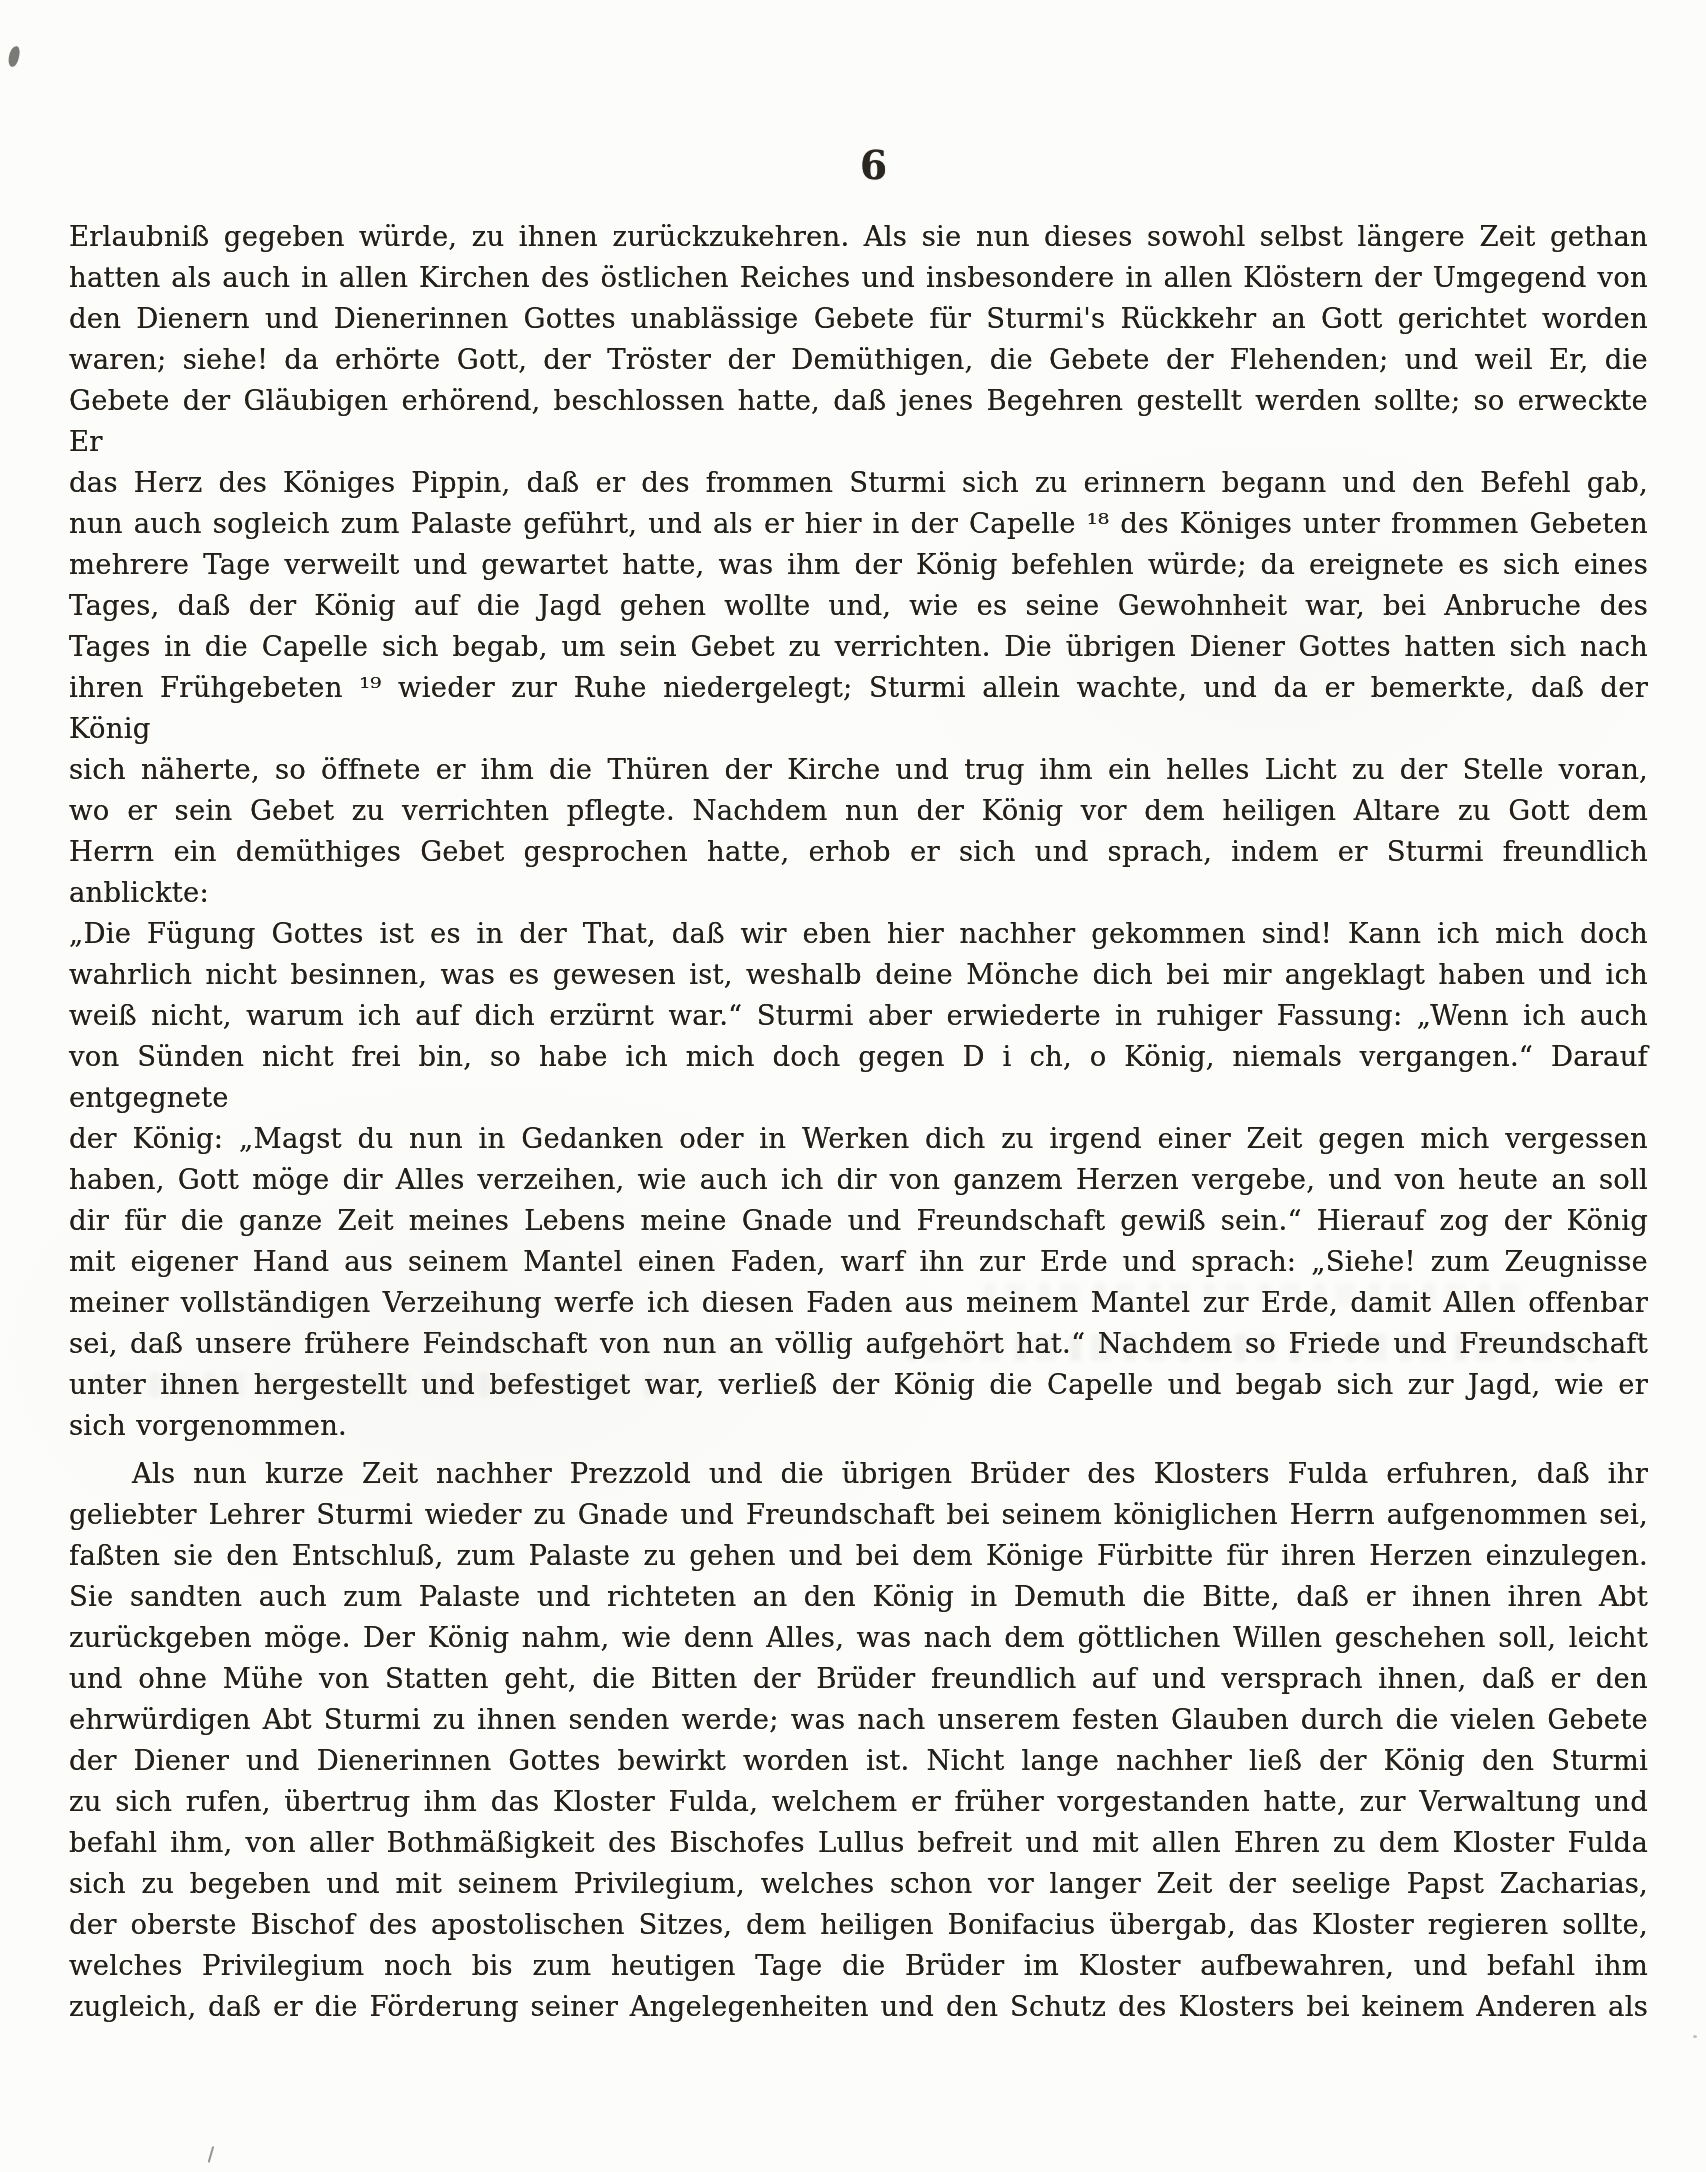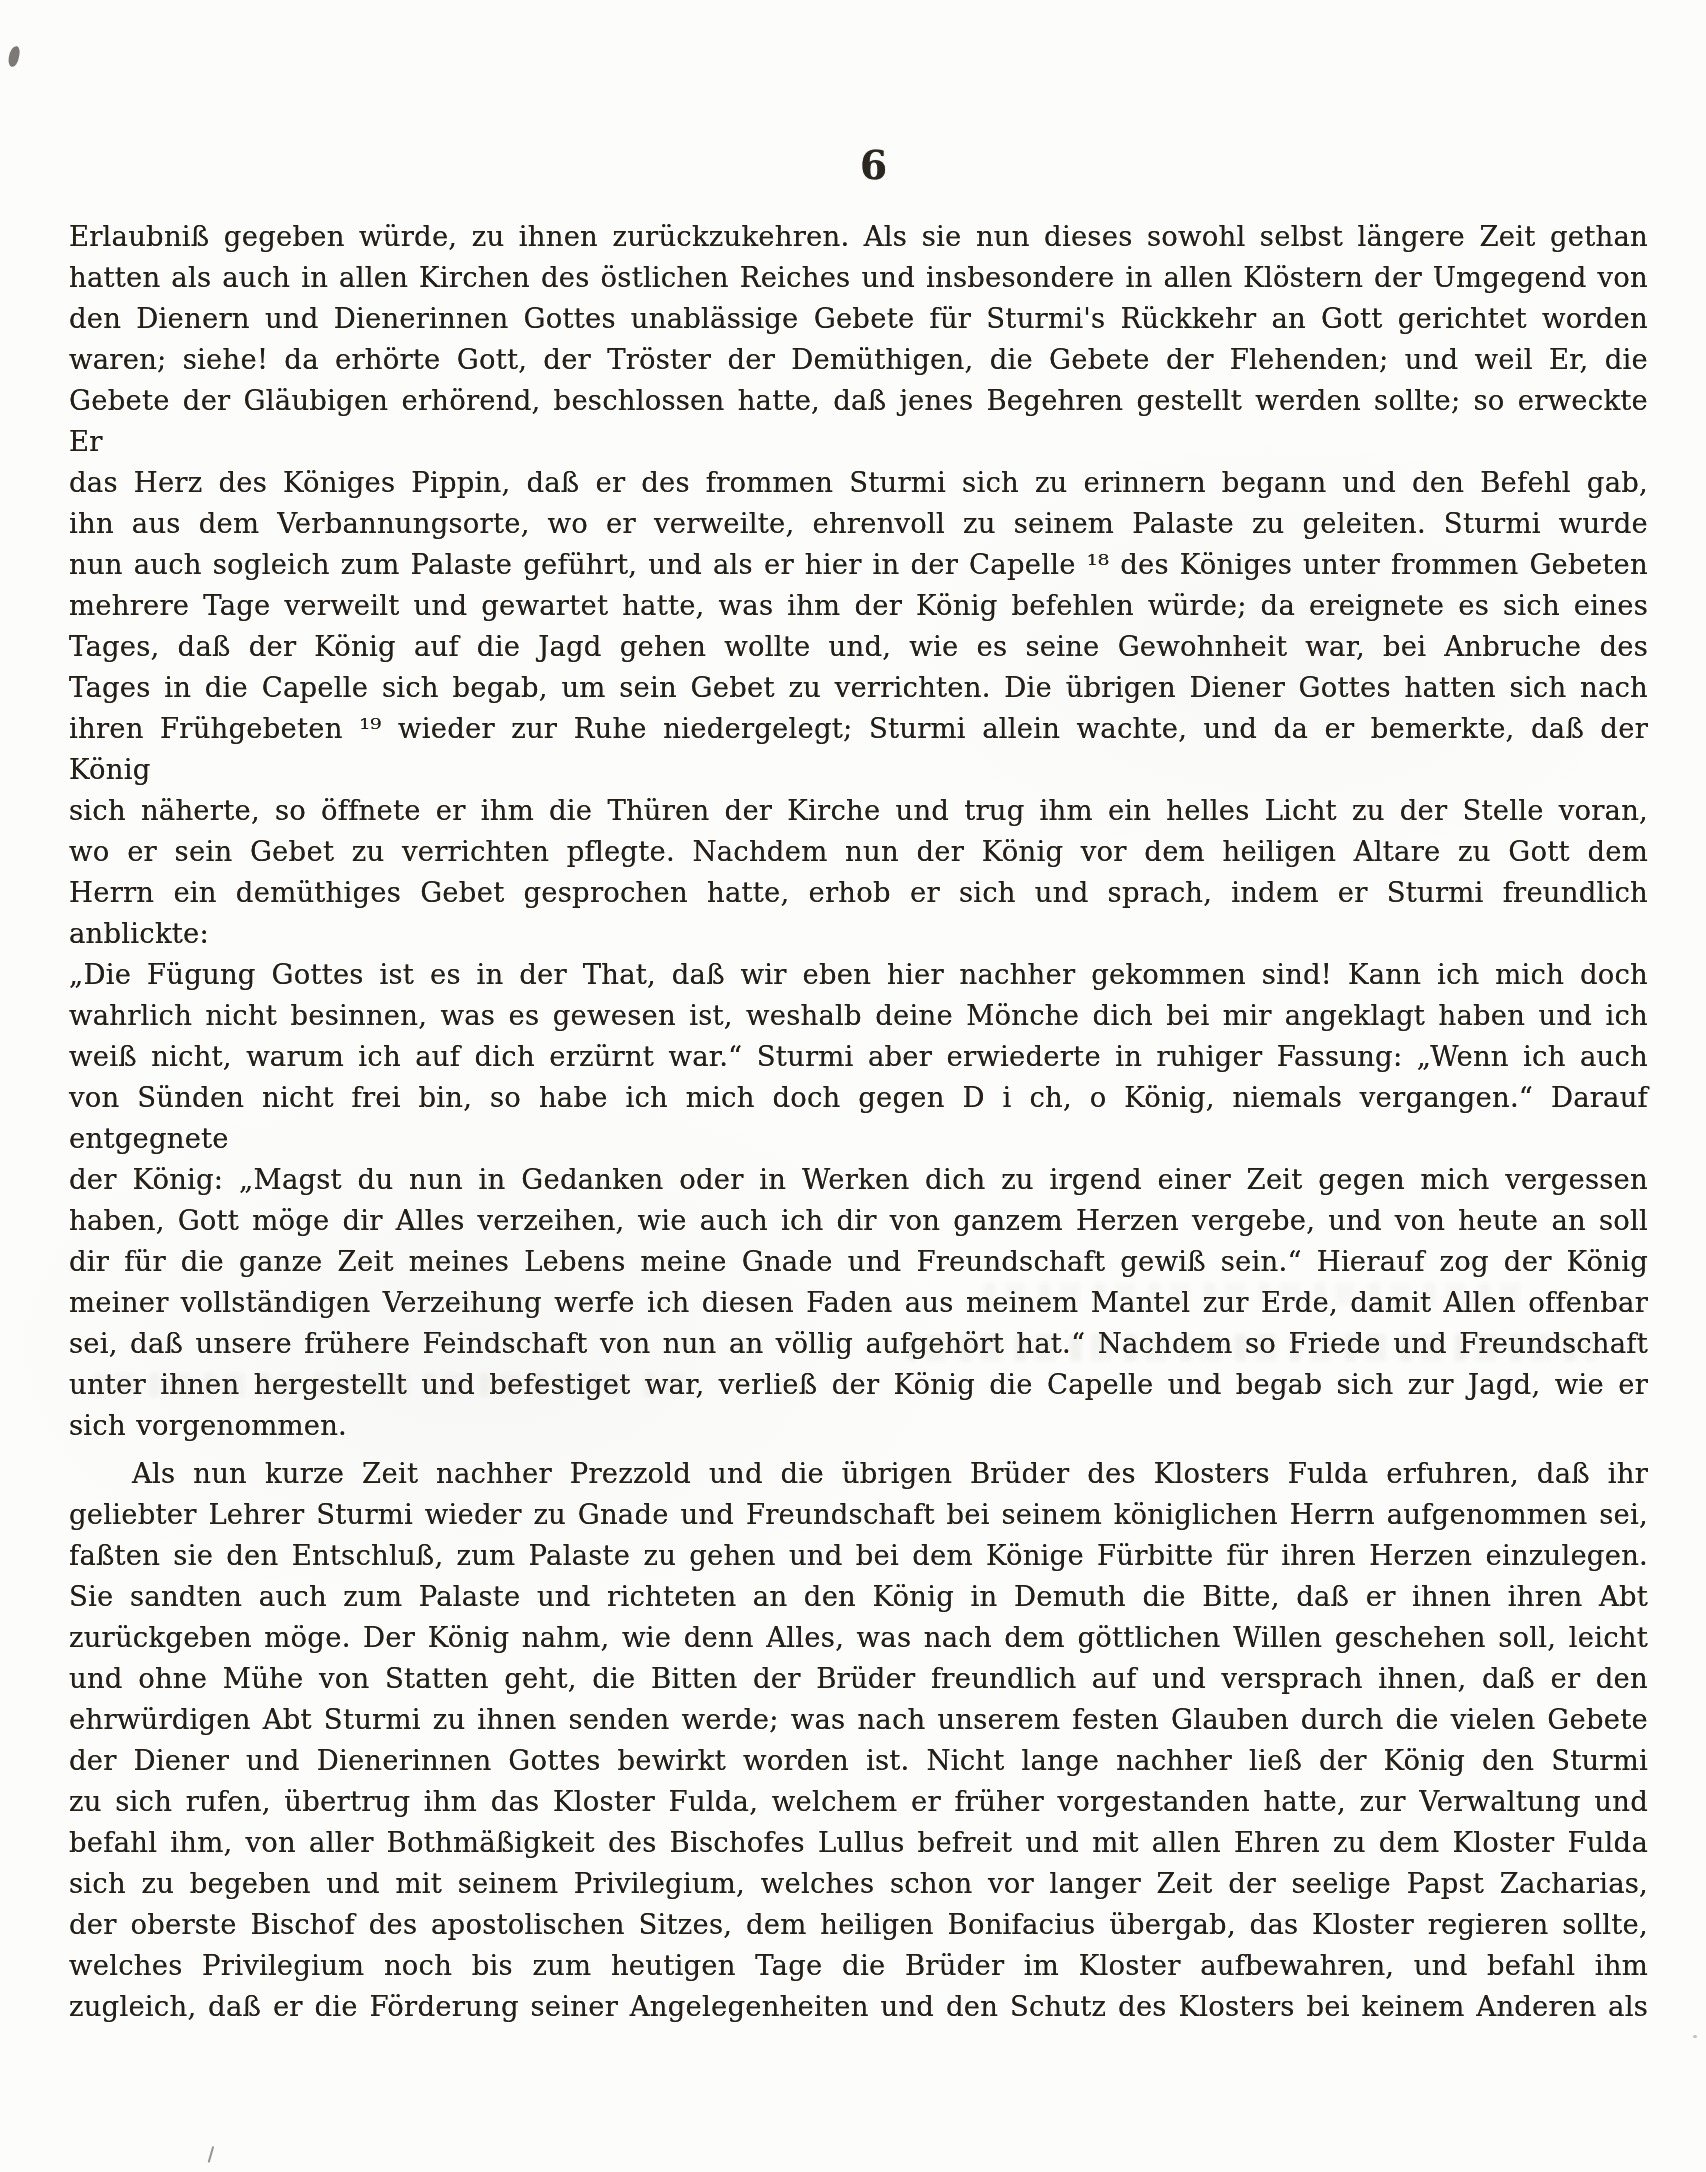--- a/index.html
+++ b/index.html
@@ -103,36 +103,36 @@
   <div class="page-number">6</div>
 
   <div class="text-block">
       <div class="paragraph">
         <div class="line">Erlaubniß gegeben würde, zu ihnen zurückzukehren.  Als sie nun dieses sowohl selbst längere Zeit gethan</div>
         <div class="line">hatten als auch in allen Kirchen des östlichen Reiches und insbesondere in allen Klöstern der Umgegend von</div>
         <div class="line">den Dienern und Dienerinnen Gottes unablässige Gebete für Sturmi's Rückkehr an Gott gerichtet worden</div>
         <div class="line">waren; siehe! da erhörte Gott, der Tröster der Demüthigen, die Gebete der Flehenden; und weil Er, die</div>
         <div class="line">Gebete der Gläubigen erhörend, beschlossen hatte, daß jenes Begehren gestellt werden sollte; so erweckte Er</div>
         <div class="line">das Herz des Königes Pippin, daß er des frommen Sturmi sich zu erinnern begann und den Befehl gab,</div>
-        <div class="line">ihn aus dem Verbannungsorte, wo er verweilte, ehrenvoll zu seinem Palaste zu geleiten.  Sturmi wurde</div>
         <div class="line">nun auch sogleich zum Palaste geführt, und als er hier in der Capelle ¹⁸ des Königes unter frommen Gebeten</div>
         <div class="line">mehrere Tage verweilt und gewartet hatte, was ihm der König befehlen würde; da ereignete es sich eines</div>
         <div class="line">Tages, daß der König auf die Jagd gehen wollte und, wie es seine Gewohnheit war, bei Anbruche des</div>
         <div class="line">Tages in die Capelle sich begab, um sein Gebet zu verrichten.  Die übrigen Diener Gottes hatten sich nach</div>
         <div class="line">ihren Frühgebeten ¹⁹ wieder zur Ruhe niedergelegt; Sturmi allein wachte, und da er bemerkte, daß der König</div>
         <div class="line">sich näherte, so öffnete er ihm die Thüren der Kirche und trug ihm ein helles Licht zu der Stelle voran,</div>
         <div class="line">wo er sein Gebet zu verrichten pflegte.  Nachdem nun der König vor dem heiligen Altare zu Gott dem</div>
         <div class="line">Herrn ein demüthiges Gebet gesprochen hatte, erhob er sich und sprach, indem er Sturmi freundlich anblickte:</div>
         <div class="line">„Die Fügung Gottes ist es in der That, daß wir eben hier nachher gekommen sind! Kann ich mich doch</div>
         <div class="line">wahrlich nicht besinnen, was es gewesen ist, weshalb deine Mönche dich bei mir angeklagt haben und ich</div>
         <div class="line">weiß nicht, warum ich auf dich erzürnt war.“  Sturmi aber erwiederte in ruhiger Fassung: „Wenn ich auch</div>
         <div class="line">von Sünden nicht frei bin, so habe ich mich doch gegen D i ch, o König, niemals vergangen.“  Darauf entgegnete</div>
         <div class="line">der König: „Magst du nun in Gedanken oder in Werken dich zu irgend einer Zeit gegen mich vergessen</div>
         <div class="line">haben, Gott möge dir Alles verzeihen, wie auch ich dir von ganzem Herzen vergebe, und von heute an soll</div>
         <div class="line">dir für die ganze Zeit meines Lebens meine Gnade und Freundschaft gewiß sein.“  Hierauf zog der König</div>
+        <div class="line">mit eigener Hand aus seinem Mantel einen Faden, warf ihn zur Erde und sprach: „Siehe! zum Zeugnisse</div>
         <div class="line">meiner vollständigen Verzeihung werfe ich diesen Faden aus meinem Mantel zur Erde, damit Allen offenbar</div>
         <div class="line">sei, daß unsere frühere Feindschaft von nun an völlig aufgehört hat.“  Nachdem so Friede und Freundschaft</div>
         <div class="line">unter ihnen hergestellt und befestiget war, verließ der König die Capelle und begab sich zur Jagd, wie er</div>
         <div class="line no-justify">sich vorgenommen.</div>
       </div>
       <div class="paragraph">
         <div class="line indent">Als nun kurze Zeit nachher Prezzold und die übrigen Brüder des Klosters Fulda erfuhren, daß ihr</div>
         <div class="line">geliebter Lehrer Sturmi wieder zu Gnade und Freundschaft bei seinem königlichen Herrn aufgenommen sei,</div>
         <div class="line">faßten sie den Entschluß, zum Palaste zu gehen und bei dem Könige Fürbitte für ihren Herzen einzulegen.</div>
         <div class="line">Sie sandten auch zum Palaste und richteten an den König in Demuth die Bitte, daß er ihnen ihren Abt</div>

